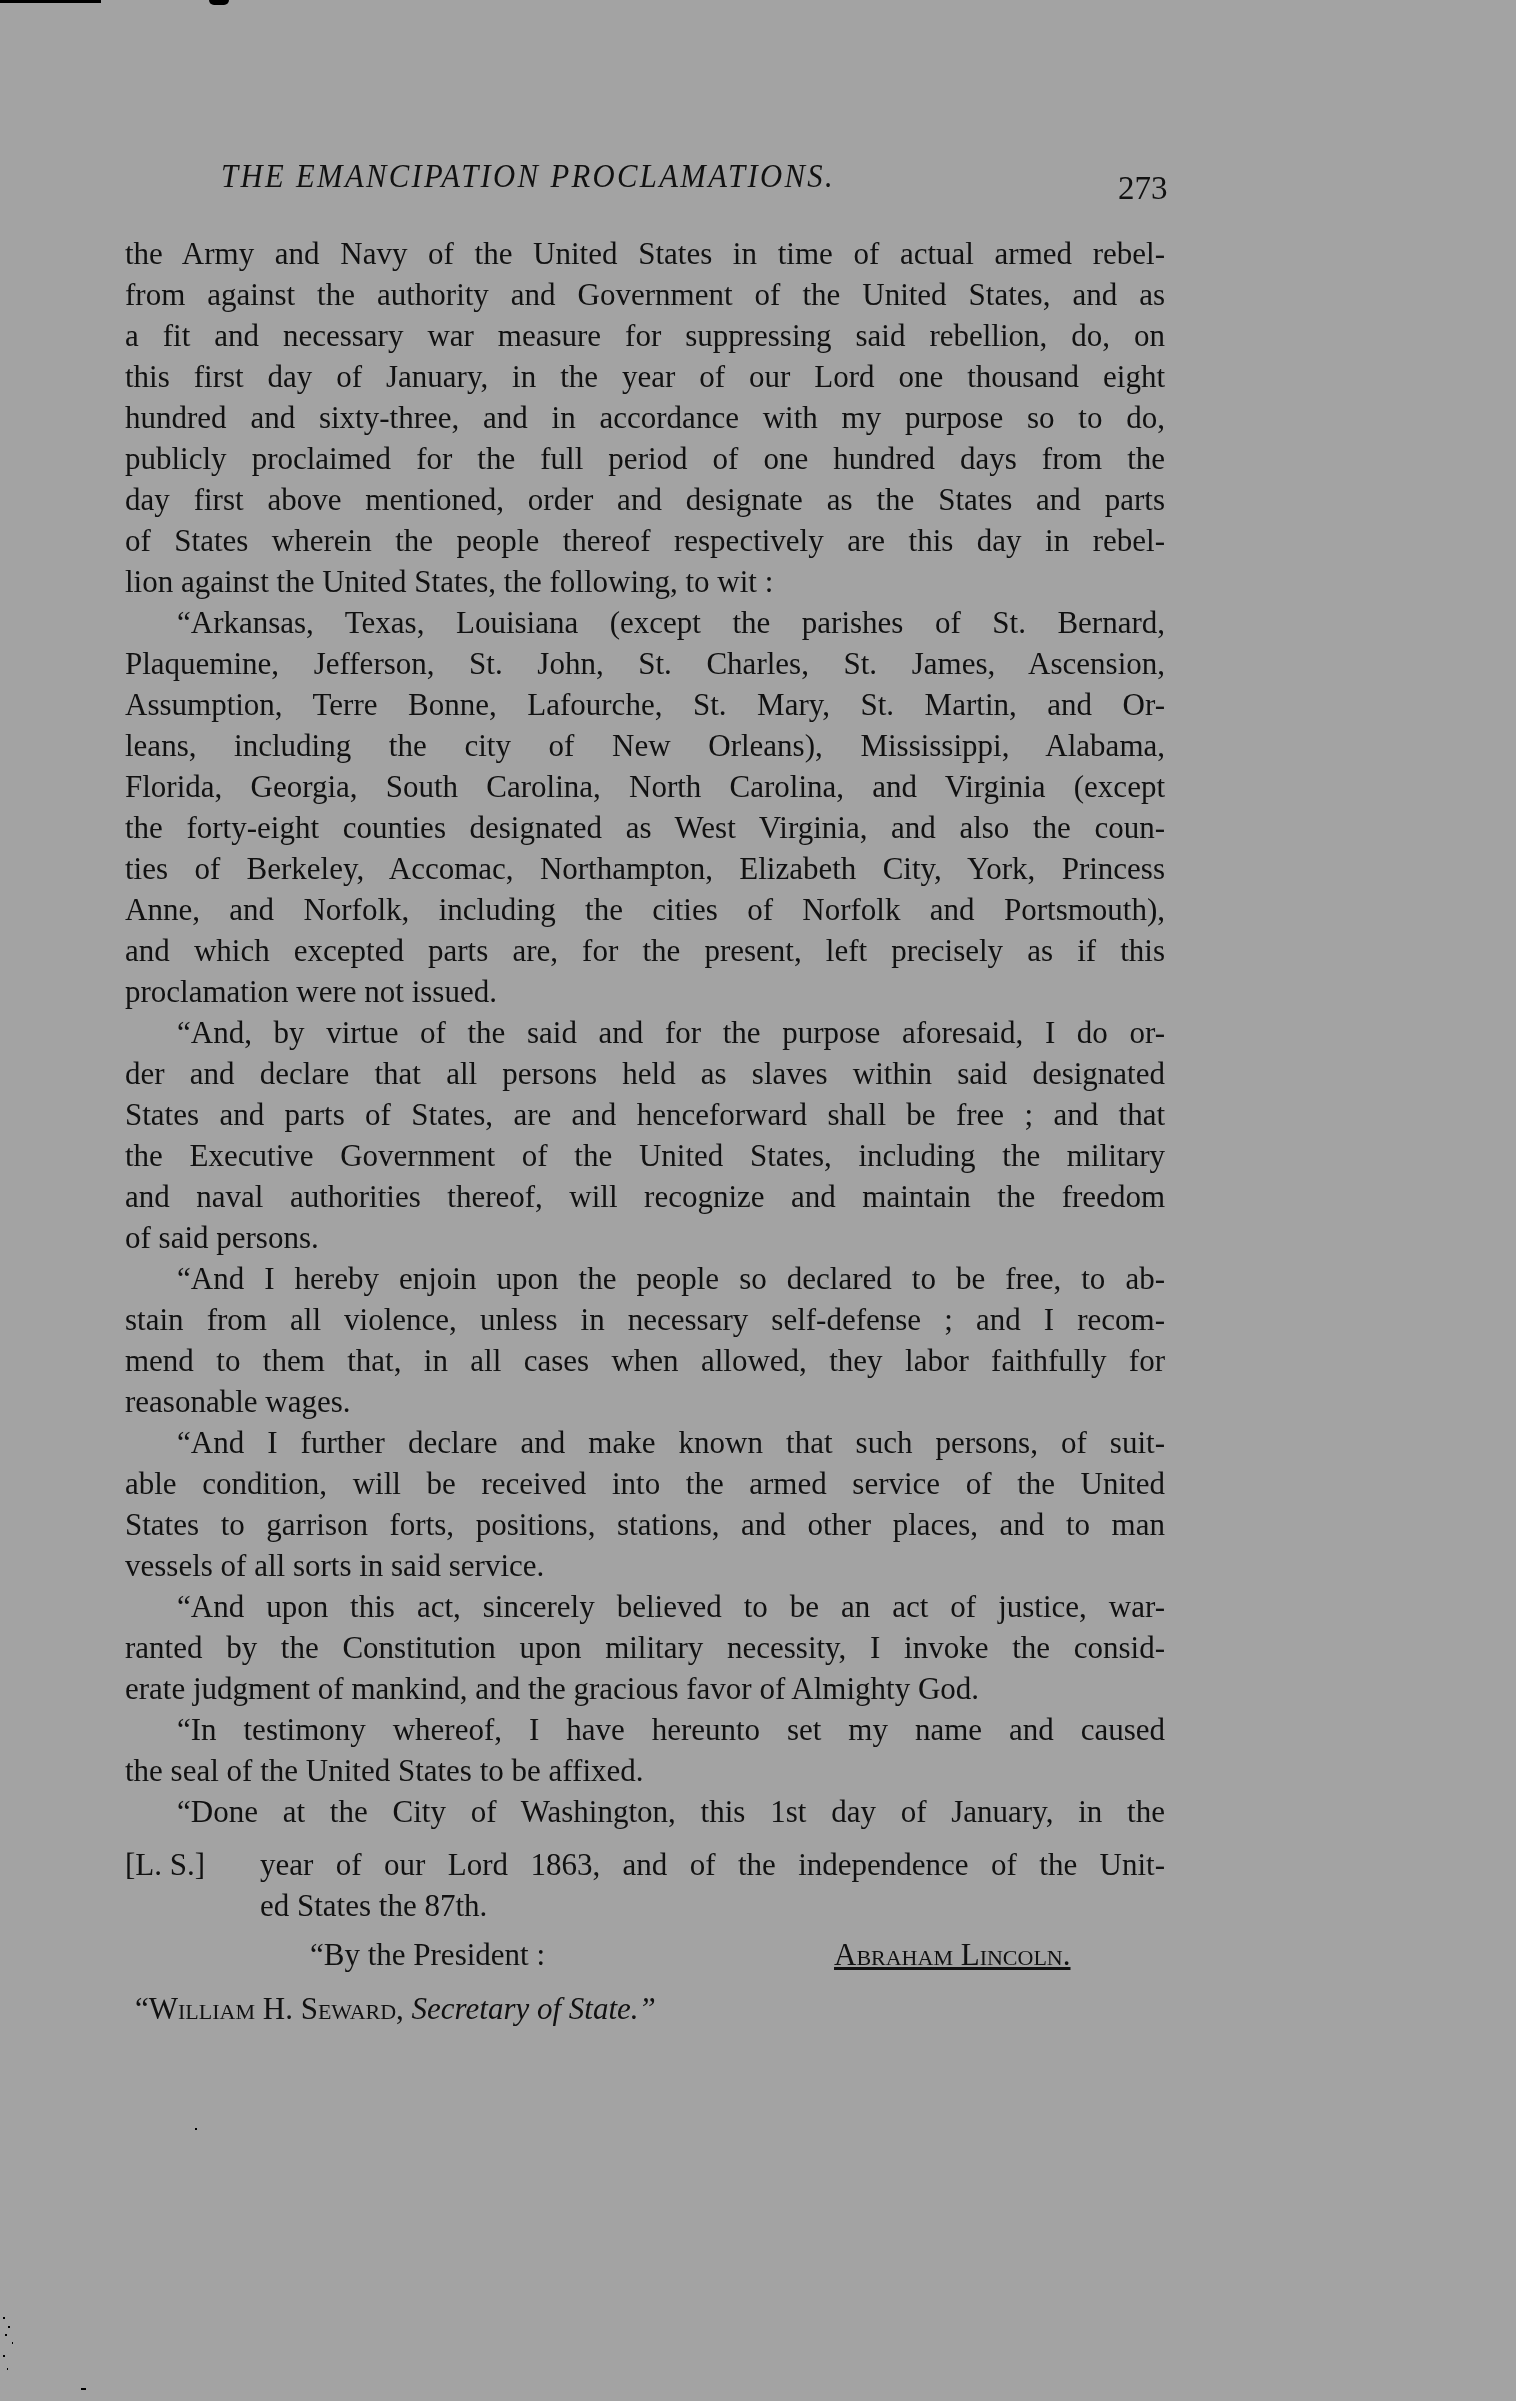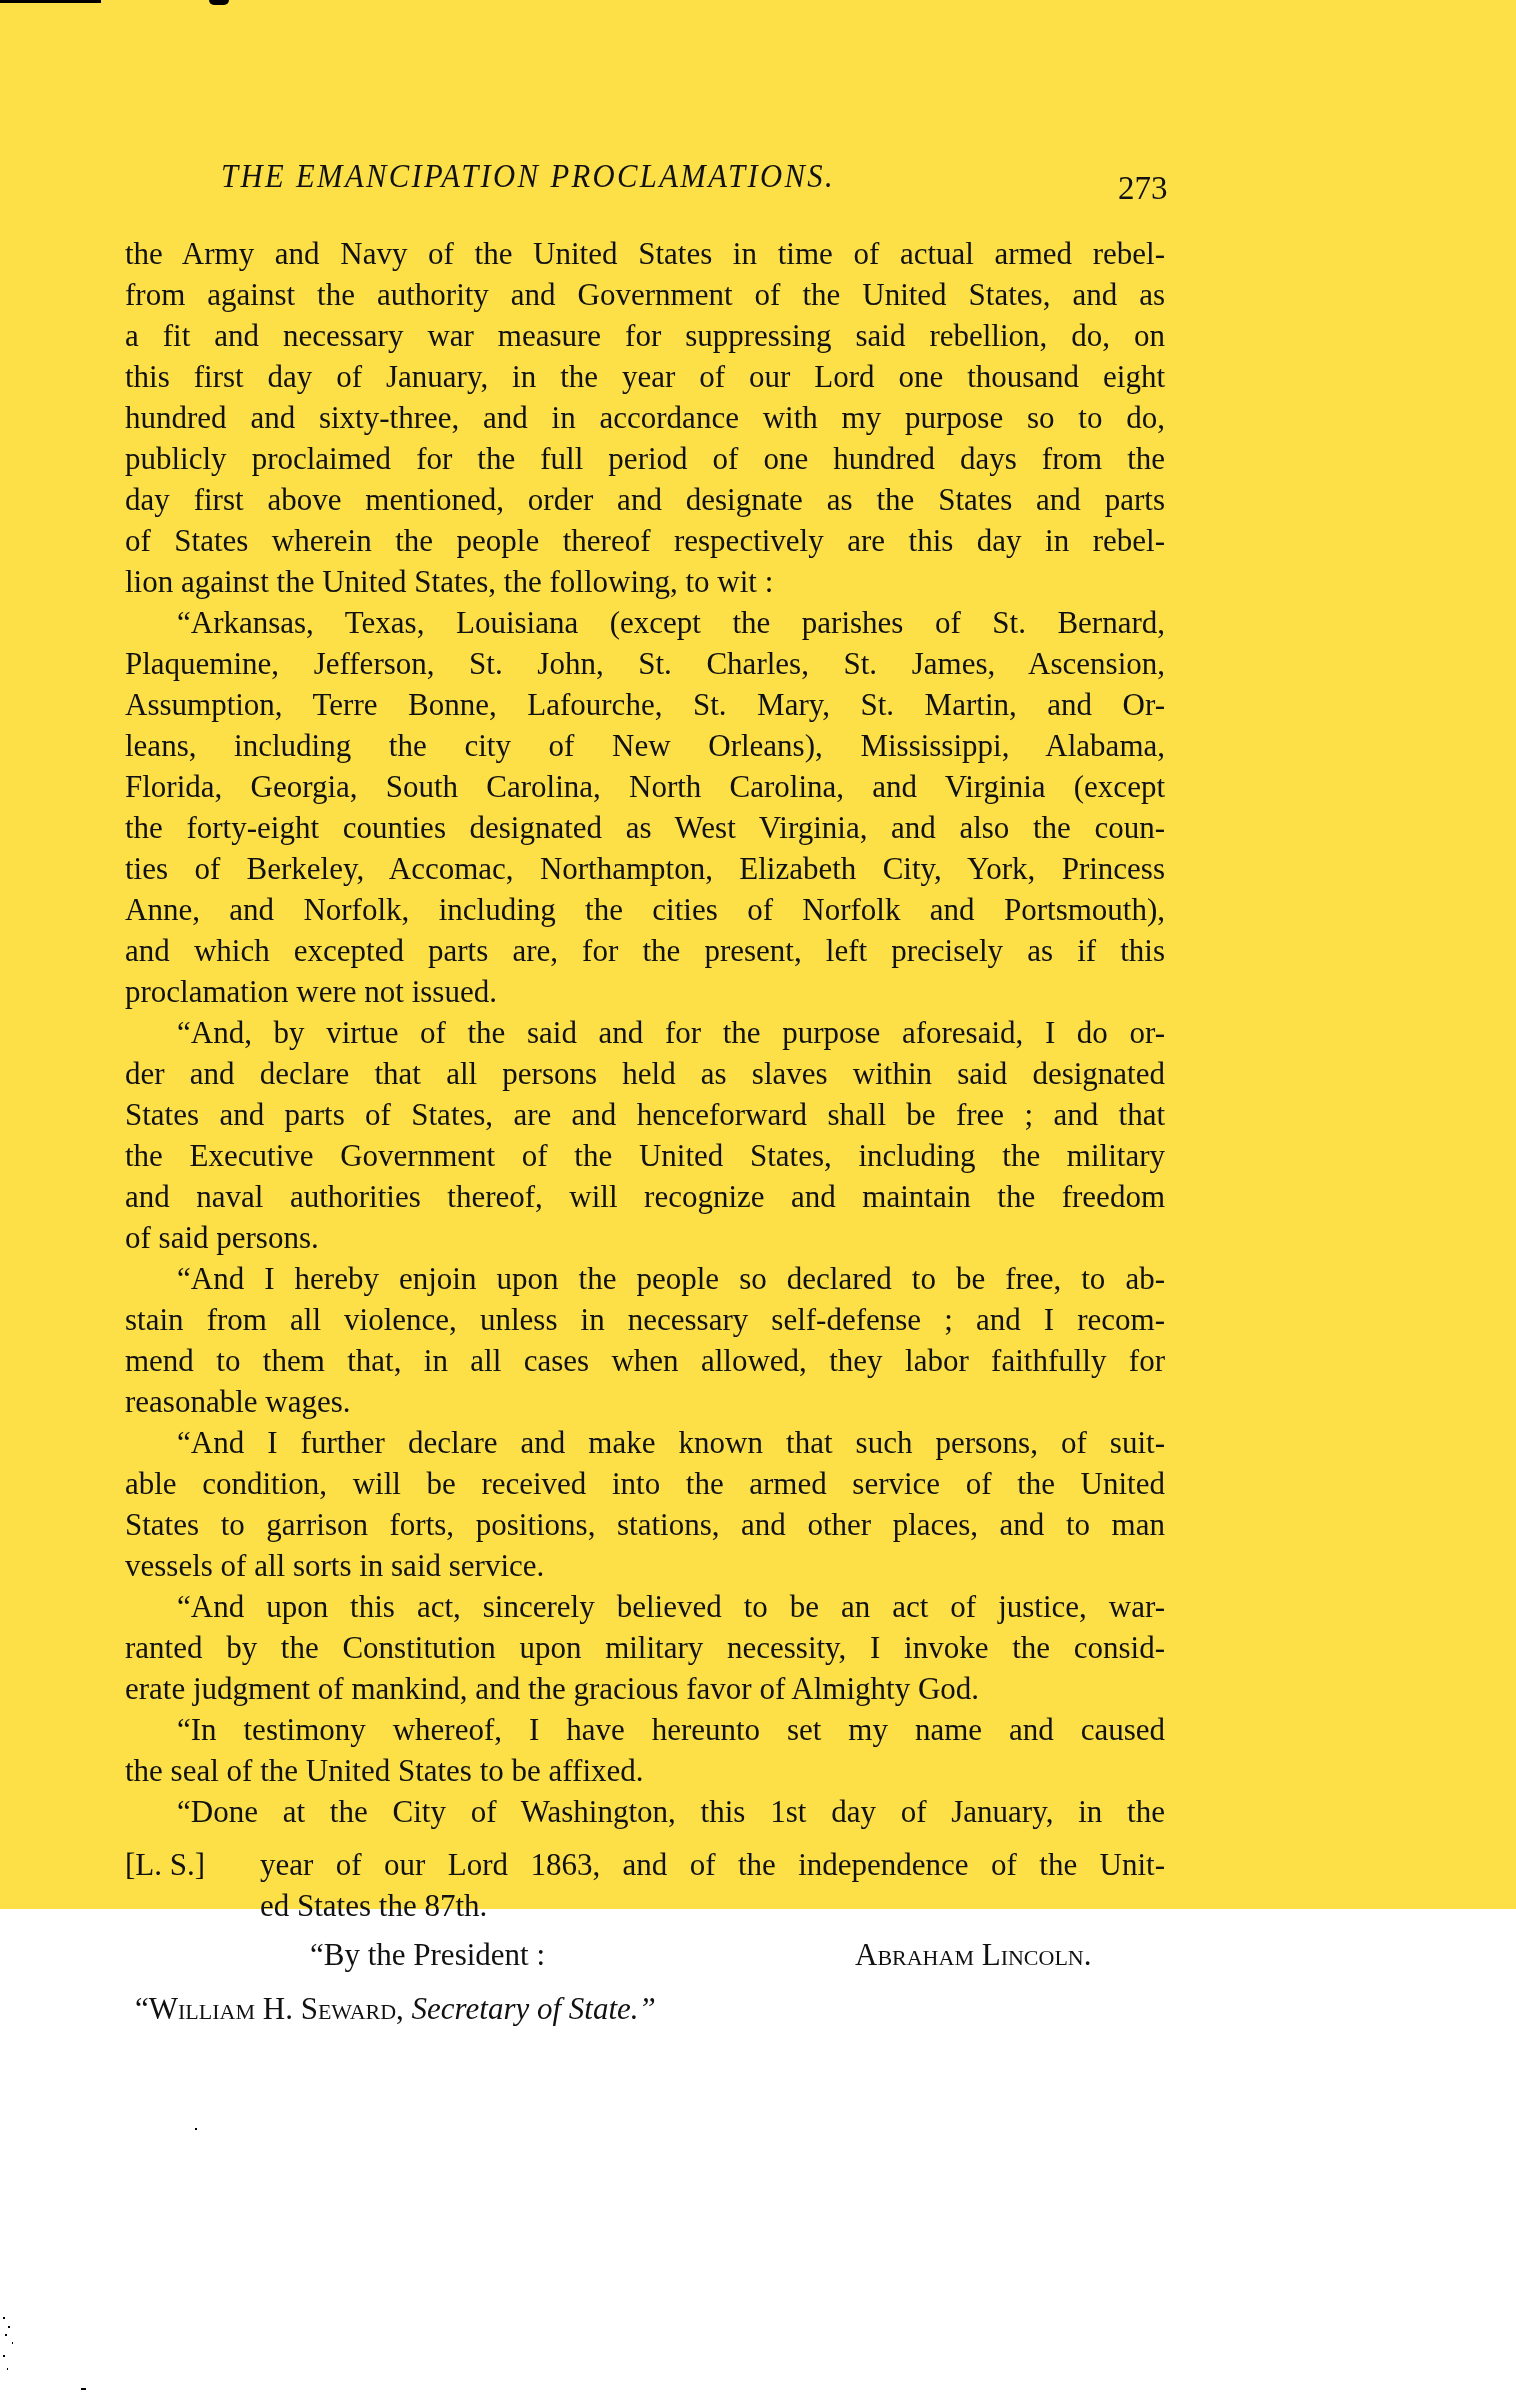--- a/index.html
+++ b/index.html
@@ -1,34 +1,34 @@
 <!DOCTYPE html>
 <html style="font-size:13.5px"><head>
 <meta charset="utf-8">
 <style>
   html, body { margin: 0; padding: 0; background: #ffffff; }
   body { width: 1517px; height: 2401px; position: relative; overflow: hidden; }
-  .page { position: absolute; left: 0; top: 0; width: 1517px; height: 1909px; background: #fde047; color: #111; }
+  .page { position: absolute; left: 0; top: 0; width: 1517px; height: 2401px; background: #a3a3a3; color: #111; }
   .scan-mark-top { position: absolute; left: 0; top: 0; width: 101px; height: 3.4px; background: #000; }
   .scan-mark-blob { position: absolute; left: 209px; top: 0; width: 20px; height: 5px; background: #000; border-radius: 0 0 10px 10px; }
   .header { position: absolute; top: 158px; left: 221px; width: 935px; height: 42px; font-family: "Liberation Serif", serif; }
   .running-title { position: absolute; left: 0; top: 0; font-style: italic; font-size: 33px; letter-spacing: 2.5px; transform: scaleX(0.93); transform-origin: left top; white-space: nowrap; }
   .page-number { position: absolute; left: 897px; top: 12px; font-size: 33px; }
   .body { position: absolute; left: 125px; top: 233px; width: 1040px; font-family: "Liberation Serif", serif; font-size: 31px; }
   .line { height: 41px; line-height: 41px; white-space: nowrap; text-align: justify; text-align-last: justify; overflow: visible; }
   .line.end { text-align-last: left; }
   .line.indent { padding-left: 52px; }
   .sc { font-variant: small-caps; }
   .it { font-style: italic; }
   .seal-row { position: relative; margin-top: 12px; }
   .seal { position: absolute; left: 0; top: 0; }
   .seal-text { margin-left: 135px; }
   .sig-row { position: relative; height: 41px; line-height: 41px; margin-top: 8.4px; }
   .sig-left { position: absolute; left: 185px; }
-  .sig-right { position: absolute; left: 730px; font-variant: small-caps; }
+  .sig-right { position: absolute; left: 709px; font-variant: small-caps; text-decoration: underline; }
   .seward-row { height: 41px; line-height: 41px; margin-top: 13px; padding-left: 10px; }
   .speck { position: absolute; background: #000; width: 1.7px; height: 1.7px; }
 </style>
 </head>
 <body>
 
 <div class="page">
   <div class="scan-mark-top"></div>
   <div class="scan-mark-blob"></div>
 

